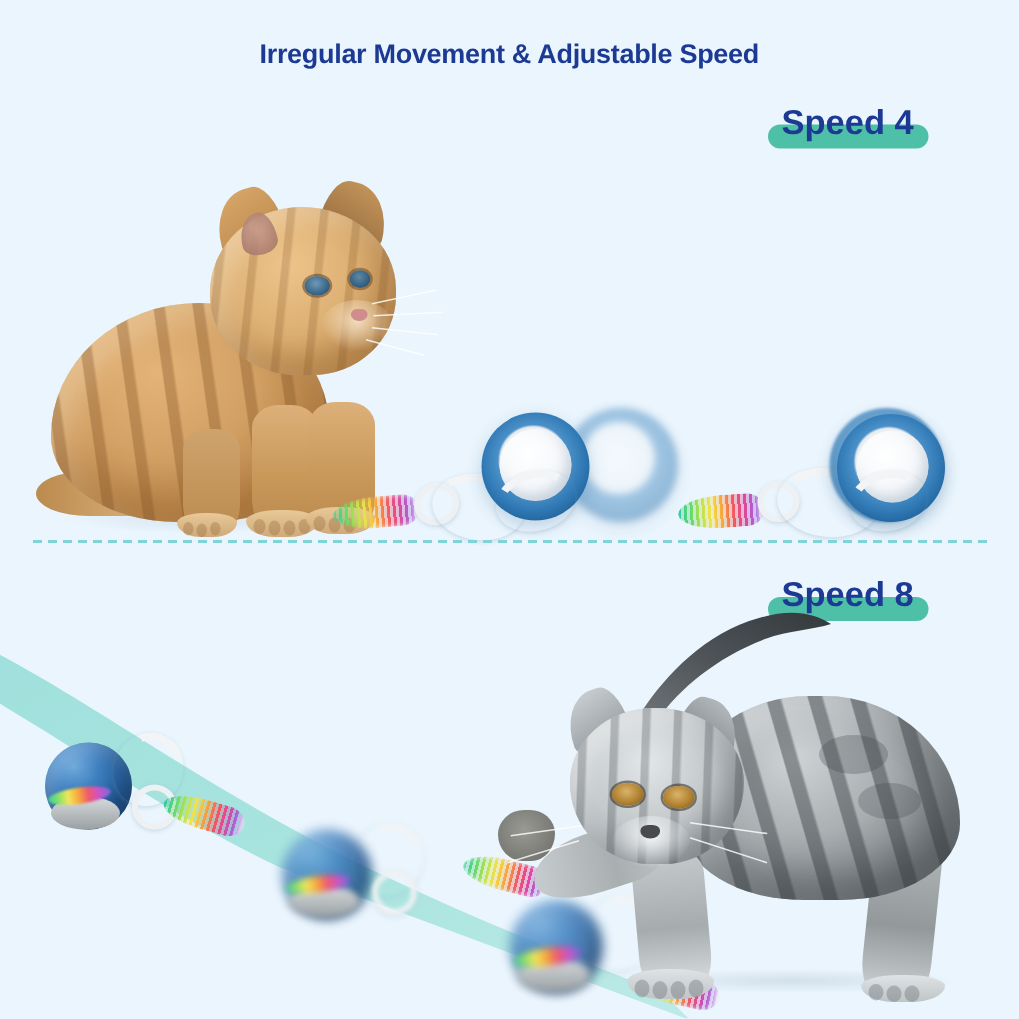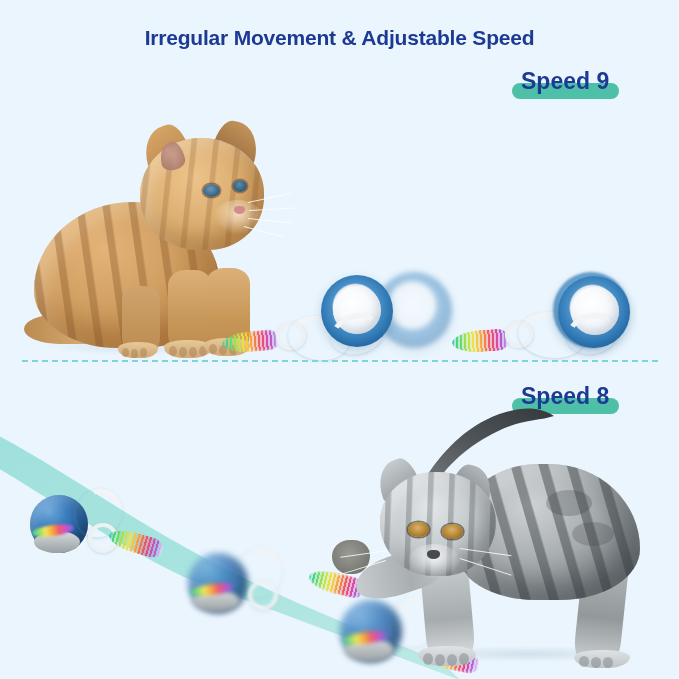--- a/index.html
+++ b/index.html
@@ -22,21 +22,21 @@
     overflow: hidden;
   }
 
   
   .headline {
     position: absolute;
     left: 0;
     top: 26px;
     width: 679px;
     text-align: center;
-    font-size: 21px;
+    font-size: 18px;
     font-weight: bold;
     letter-spacing: -0.2px;
     color: #1c3a93;
     white-space: nowrap;
   }
 
   
   .speed-badge {
     position: absolute;
     font-size: 23px;
@@ -362,21 +362,21 @@
 </style>
 </head>
 <body>
 
 <div id="poster">
 
   <div class="headline">Irregular Movement &amp; Adjustable Speed</div>
 
   <div class="speed-badge" id="speed-badge-1">
     <span class="pill"></span>
-    <span class="label">Speed 9</span>
+    <span class="label">Speed 4</span>
   </div>
 
   <div class="photo" id="kitten-orange">
     <div class="okit okit-shadow"></div>
     <div class="okit okit-tail"></div>
     <div class="okit okit-body"></div>
     <div class="okit okit-stripes"></div>
 
     <div class="okit okit-leg-front2"></div>
     <div class="okit okit-paw" style="left:100px;top:224px;width:40px;height:16px;"></div>

